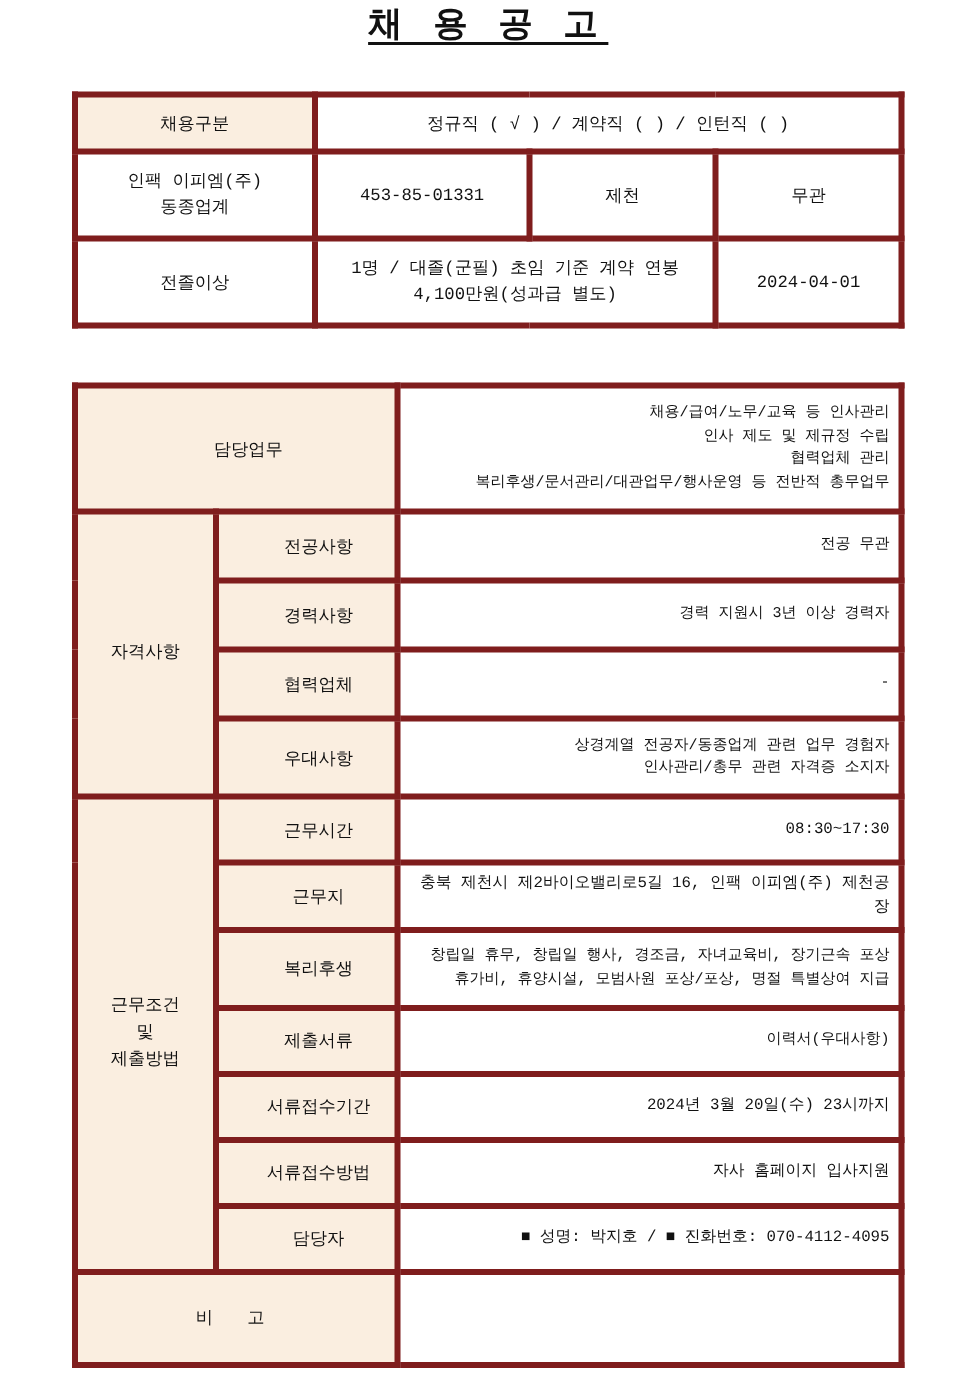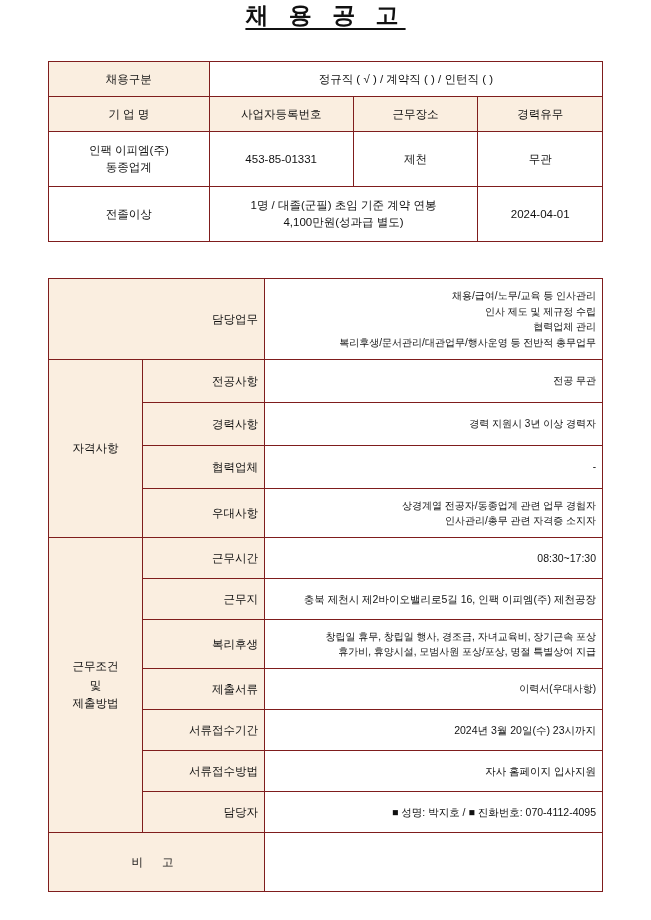--- a/index.html
+++ b/index.html
@@ -30,23 +30,24 @@
     text-decoration: underline;
     text-underline-offset: 5px;
     margin-bottom: 0;
   }
   table {
     border-collapse: collapse;
     width: 100%;
     table-layout: fixed;
   }
   table td {
-    border: 1px solid #7f1d1d;
+    border: 4px solid #7f1d1d;
     padding: 4px 6px;
     vertical-align: middle;
+    font-family: Liberation Mono, monospace;
   }
   
   .t1 {
     margin-top: 30px;
     font-size: 11.5px;
   }
   .t1 td {
     height: 26px;
     text-align: center;
   }
@@ -62,21 +63,21 @@
   
   .t2 {
     margin-top: 36px;
     font-size: 11px;
   }
   .t2 td {
     height: 22px;
   }
   .t2 .hd {
     background: #faeee0;
-    text-align: right;
+    text-align: center;
     font-size: 11.5px;
     padding-left: 22px;
   }
   .t2 .val {
     text-align: right;
     padding-left: 9px;
     font-size: 10px;
     line-height: 1.55;
   }
   .t2 .val.center-ish {
@@ -118,26 +119,20 @@
       <col style="width:26%">
       <col style="width:22.5%">
       <col style="width:22.5%">
     </colgroup>
     <tbody>
       <tr>
         <td class="hd">채용구분</td>
         <td colspan="3">정규직 ( √ ) / 계약직 (      ) / 인턴직 (      )</td>
       </tr>
       <tr>
-        <td class="hd">기 업 명</td>
-        <td class="hd">사업자등록번호</td>
-        <td class="hd">근무장소</td>
-        <td class="hd">경력유무</td>
-      </tr>
-      <tr>
         <td class="big two-line">
           <div>인팩 이피엠(주)</div>
           <div>동종업계</div>
         </td>
         <td class="big">453-85-01331</td>
         <td class="big">제천</td>
         <td class="big">무관</td>
       </tr>
       <tr>
         <td class="big">전졸이상</td>

